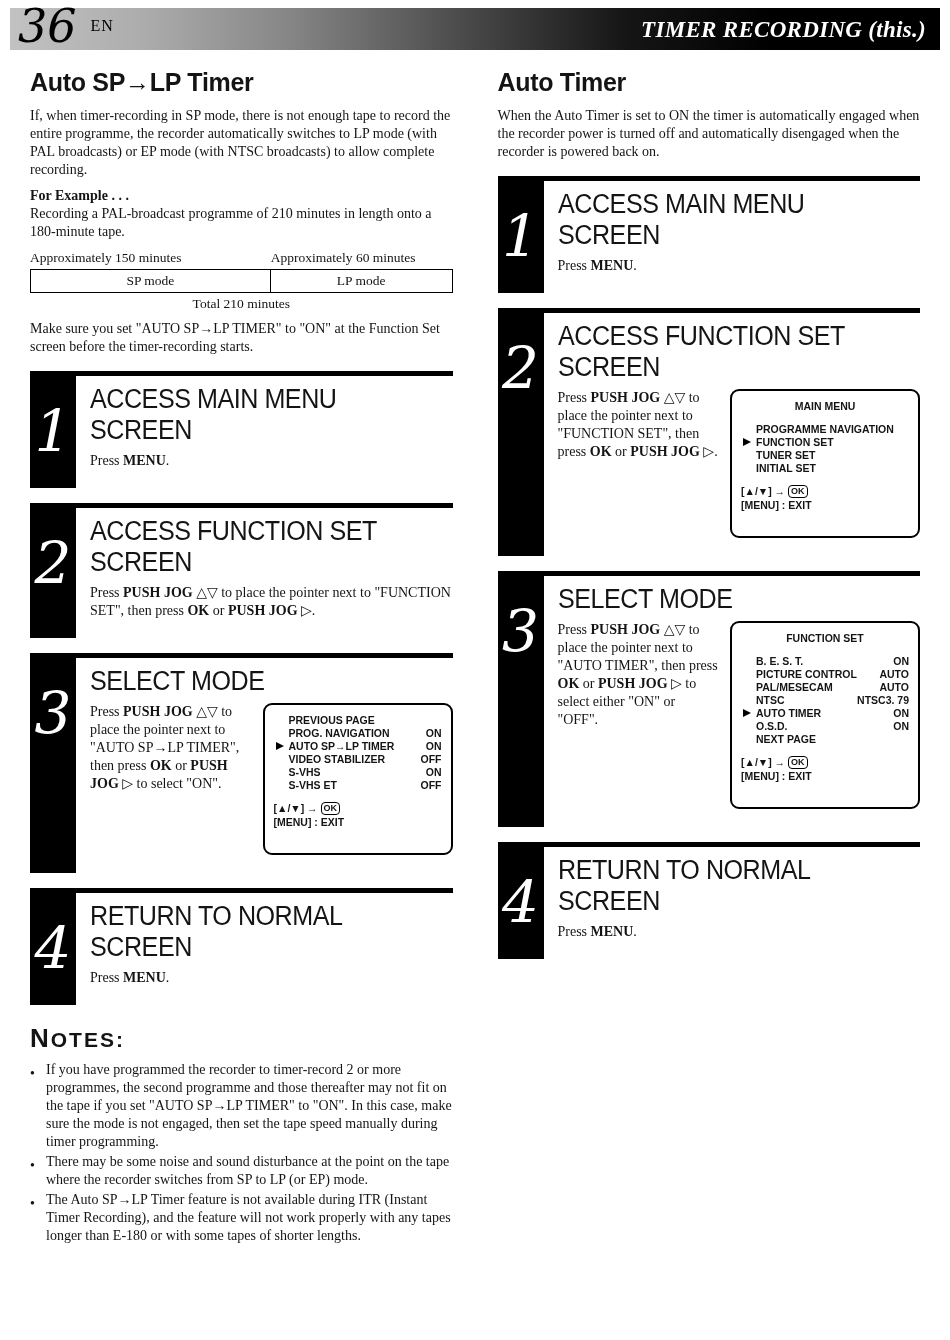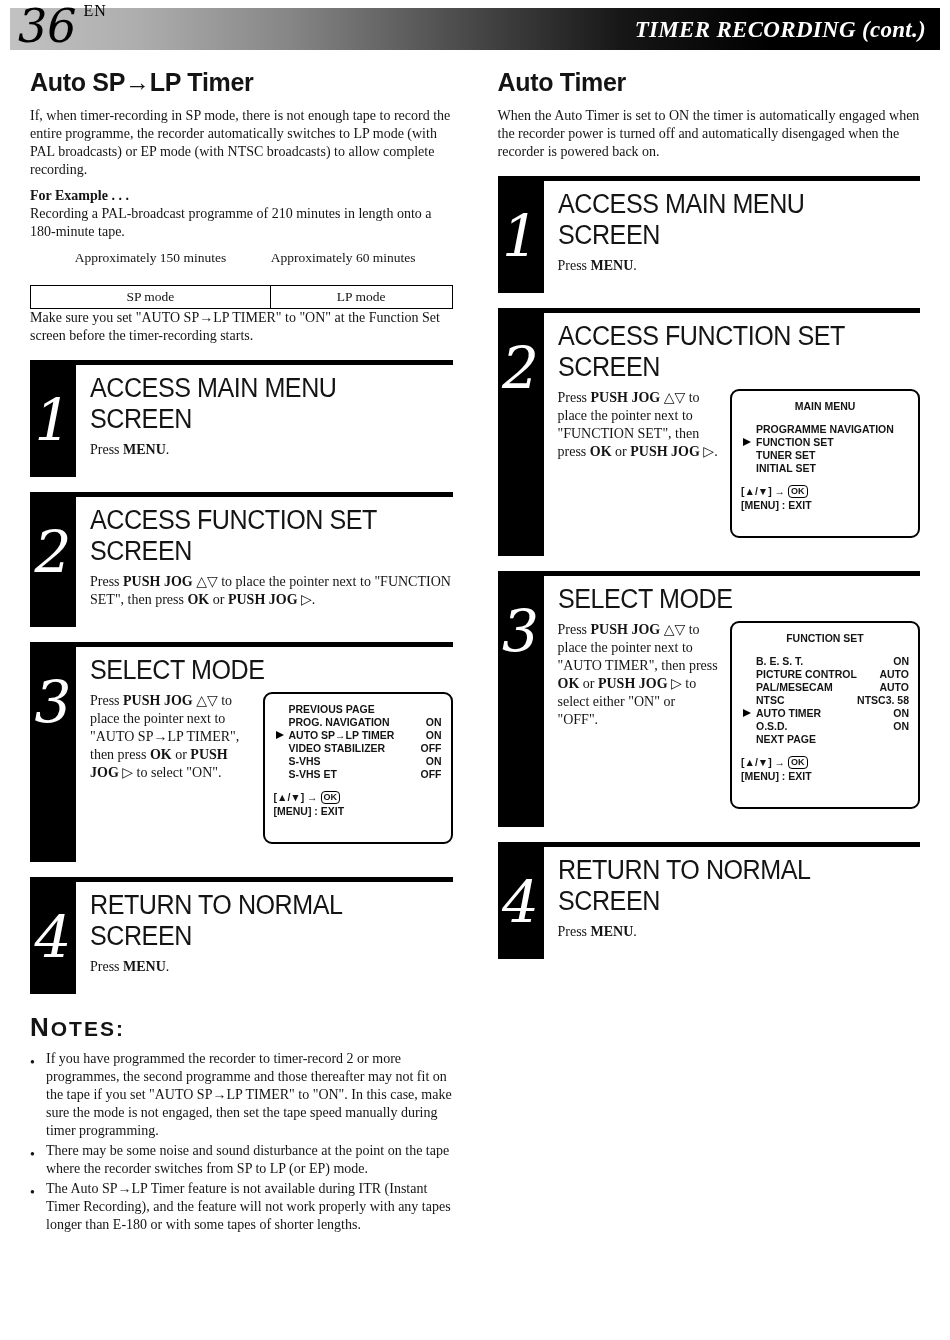--- a/index.html
+++ b/index.html
@@ -9,41 +9,41 @@
     font-family:"Liberation Serif", serif; color:#141414;
   }
   .page { width:950px; height:1340px; padding:8px 10px 0; }
 
   
   .topbar {
     height:42px;
     background:linear-gradient(90deg,#c2c2c2 0%,#adadad 14%,#868686 30%,#505050 47%,#161616 66%,#000 82%);
     display:flex; align-items:flex-end; justify-content:space-between;
   }
-  .pageno-wrap { display:flex; align-items:flex-start; gap:7px; padding:0 0 1px 8px; line-height:1; }
+  .pageno-wrap { display:flex; align-items:center; gap:14px; padding:0 0 1px 8px; line-height:1; }
   .pageno { font-family:"DejaVu Serif", serif; font-style:italic; font-size:46px; color:#000; }
   .pagelang { font-size:16px; letter-spacing:1px; color:#000; }
   .topbar-title {
     color:#fff; font-family:"Liberation Serif", serif; font-weight:bold; font-style:italic;
     font-size:23px; padding:0 14px 7px 0; letter-spacing:.3px;
   }
 
   
   .cols { display:flex; gap:45px; padding:12px 20px 0; }
   .col { width:436px; }
   .col-heading { font-family:"Liberation Sans", sans-serif; font-weight:bold; font-size:25px; margin:6px 0 10px; letter-spacing:-.3px; }
   .body-text { font-size:14px; line-height:18px; }
   .mt8 { margin-top:8px; }
   .bold { font-weight:bold; }
 
   
   .approx-row { display:flex; margin-top:9px; font-size:13.5px; }
-  .approx-row .a-sp { width:57%; text-align:center; }
+  .approx-row .a-sp { width:57%; text-align:left; }
   .approx-row .a-lp { width:43%; text-align:left; }
-  .tape-table { display:flex; border:1.5px solid #000; height:24px; margin-top:19px; }
+  .tape-table { display:flex; border:1.5px solid #000; height:24px; margin-top:3px; }
   .tape-table .cell { display:flex; align-items:center; justify-content:center; font-size:13.5px; }
   .tape-table .c-sp { width:57%; border-right:1.5px solid #000; }
   .tape-table .c-lp { width:43%; }
   .tape-total { text-align:center; font-size:13.5px; margin:3px 0 8px; }
 
   
   .step { margin-top:15px; }
   .step-rule { height:5px; background:#000; }
   .step-row { display:flex; }
   .step-num {
@@ -96,39 +96,40 @@
 </head>
 <body>
 
 <div class="page">
 
   <header class="topbar">
     <div class="pageno-wrap">
       <span class="pageno">36</span>
       <span class="pagelang">EN</span>
     </div>
-    <div class="topbar-title">TIMER RECORDING (cont.)</div>
+    <div class="topbar-title">TIMER RECORDING (this.)</div>
   </header>
 
   <main class="cols">
 
     <section class="col">
       <h2 class="col-heading">Auto SP→LP Timer</h2>
       <p class="body-text">If, when timer-recording in SP mode, there is not enough tape to record the entire programme, the recorder automatically switches to LP mode (with PAL broadcasts) or EP mode (with NTSC broadcasts) to allow complete recording.</p>
       <p class="body-text bold mt8">For Example . . .</p>
       <p class="body-text">Recording a PAL-broadcast programme of 210 minutes in length onto a 180-minute tape.</p>
 
       <div class="approx-row">
         <span class="a-sp">Approximately 150 minutes</span>
         <span class="a-lp">Approximately 60 minutes</span>
       </div>
       <div class="tape-table">
         <div class="cell c-sp">SP mode</div>
         <div class="cell c-lp">LP mode</div>
       </div>
+      <div class="tape-total">Total 210 minutes</div>
 
       <p class="body-text">Make sure you set "AUTO SP→LP TIMER" to "ON" at the Function Set screen before the timer-recording starts.</p>
 
       <div class="step">
         <div class="step-rule"></div>
         <div class="step-row">
           <div class="step-num">
               <span>1</span>
             </div>
           <div class="step-content">
@@ -291,21 +292,21 @@
                 <div class="mrow">
                     <span class="ml">PICTURE CONTROL</span>
                     <span class="mv">AUTO</span>
                   </div>
                 <div class="mrow">
                     <span class="ml">PAL/MESECAM</span>
                     <span class="mv">AUTO</span>
                   </div>
                 <div class="mrow">
                     <span class="ml">NTSC</span>
-                    <span class="mv">NTSC3. 58</span>
+                    <span class="mv">NTSC3. 79</span>
                   </div>
                 <div class="mrow">
                     <span class="pointer-icon"></span>
                     <span class="ml">AUTO TIMER</span>
                     <span class="mv">ON</span>
                   </div>
                 <div class="mrow">
                     <span class="ml">O.S.D.</span>
                     <span class="mv">ON</span>
                   </div>

